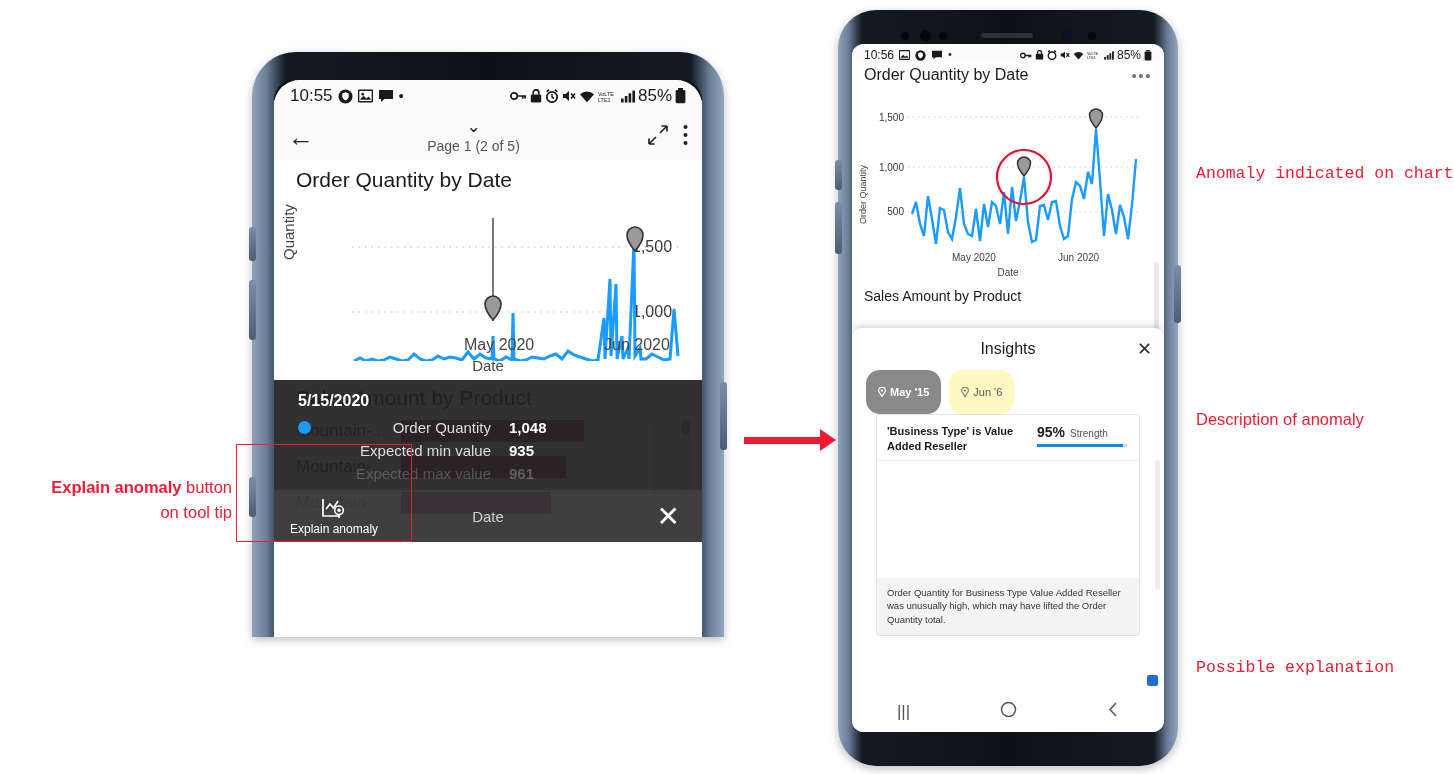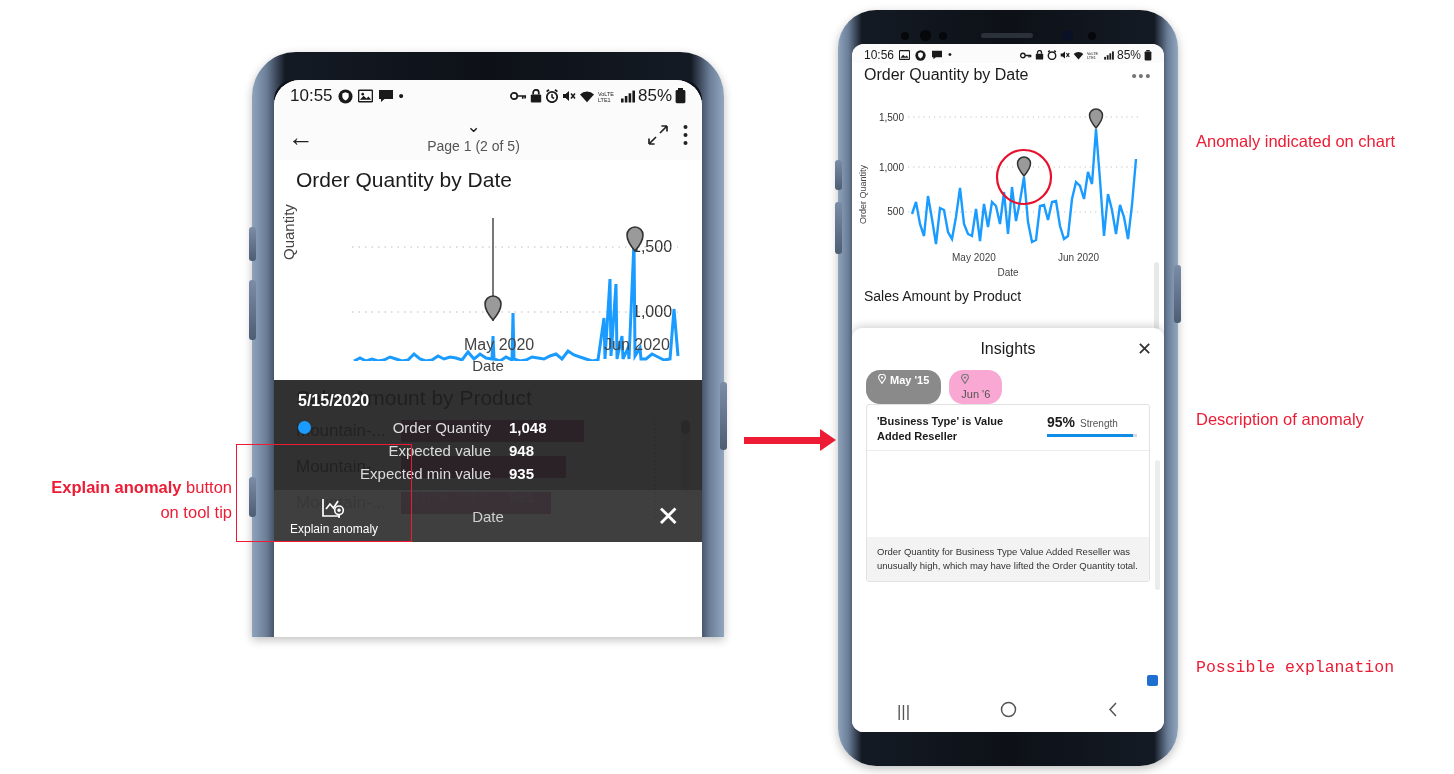--- a/index.html
+++ b/index.html
@@ -111,28 +111,28 @@
   
   .sheet {
     position:absolute; left:0; bottom:0; width:312px;
     background:#fff; border-radius:10px 10px 0 0;
     box-shadow: 0 -2px 8px rgba(0,0,0,0.18);
   }
   .sheet-head { position:relative; text-align:center; padding: 12px 0 8px 0; }
   .sheet-title { font-size:16px; color:#1b1b1b; }
   .sheet-close { position:absolute; right:12px; top:10px; font-size:18px; color:#333; font-weight:300; }
   .pills { display:flex; gap:8px; padding: 4px 14px 0 14px; }
-  .pill { display:flex; align-items:flex-start; gap:4px; border-radius:14px; padding: 4px 12px; font-size:11px; }
+  .pill { display:flex; align-items:center; gap:4px; border-radius:14px; padding: 16px 12px; font-size:11px; }
   .pill.active { background:#8a8a8a; color:#fff; font-weight:bold; }
-  .pill.idle { background:#f9a8d4; color:#555;flex-direction:column; }
+  .pill.idle { background:#fef9c3; color:#555; }
   .desc { font-size:11.5px; color:#1b1b1b; line-height:1.45; padding: 10px 14px 8px 14px; }
 
   .card {
-    margin: 0 14px; border:1px solid #e2e2e2; border-radius:3px; background:#fff;
-    height:178px; position:relative; overflow:hidden;
+    margin: 0 24px; border:1px solid #e2e2e2; border-radius:3px; background:#fff;
+    height:222px; position:relative; overflow:hidden;
   }
   .card-head { display:flex; align-items:flex-start; justify-content:space-between; padding:9px 10px 6px 10px; }
   .card-h-txt { font-size:11px; font-weight:bold; color:#1b1b1b; line-height:1.35; width:150px; }
   .strength { text-align:left; width:92px; }
   .strength-top { display:flex; align-items:baseline; gap:5px; }
   .strength-pct { font-size:14px; font-weight:bold; color:#1b1b1b; }
   .strength-lbl { font-size:10px; color:#555; }
   .strength-track { height:3px; background:#dadada; margin-top:4px; width:90px; }
   .strength-fill { height:3px; background:#0f8ce8; }
   .card-div { height:1px; background:#ececec; }
@@ -289,25 +289,20 @@
         <div style="width:9px;height:14px;background:#9a9a9a;border-radius:5px;"></div>
       </div>
     </div>
 
     <div class="tooltip" style="top:300px;height:110px;">
       <div class="tt-date">5/15/2020</div>
       <div class="tt-row">
         <span class="tt-dot"></span>
         <span class="tt-name">Order Quantity</span>
         <span class="tt-val">1,048</span>
-      </div>
-      <div class="tt-row">
-        <span class="tt-dot" style="background:transparent;"></span>
-        <span class="tt-name">Expected value</span>
-        <span class="tt-val">948</span>
       </div>
       <div class="tt-row">
         <span class="tt-dot" style="background:transparent;"></span>
         <span class="tt-name">Expected min value</span>
         <span class="tt-val">935</span>
       </div>
       <div class="tt-row" style="opacity:0.25;">
         <span class="tt-dot" style="background:transparent;"></span>
         <span class="tt-name">Expected max value</span>
         <span class="tt-val">961</span>
@@ -502,15 +497,15 @@
 
 <div class="anno anno-left" style="left:4px;top:475px;width:228px;">
   <span style="font-weight:bold;">Explain anomaly</span><span> button</span>
   <br>
   <span>on tool tip</span>
 </div>
 
 <div class="arrow-shaft" style="left:744px;top:437px;width:78px;height:7px;"></div>
 <div class="arrow-head" style="left:820px;top:429px;"></div>
 
-<div class="anno" style="left:1196px;top:132px;">Anomaly indicated on chart</div>
+<div class="anno" style="left:1196px;top:164px;font-family:Liberation Mono, monospace;">Anomaly indicated on chart</div>
 <div class="anno" style="left:1196px;top:410px;">Description of anomaly</div>
 <div class="anno" style="left:1196px;top:658px;font-family:Liberation Mono, monospace;">Possible explanation</div>
 
 </body></html>

